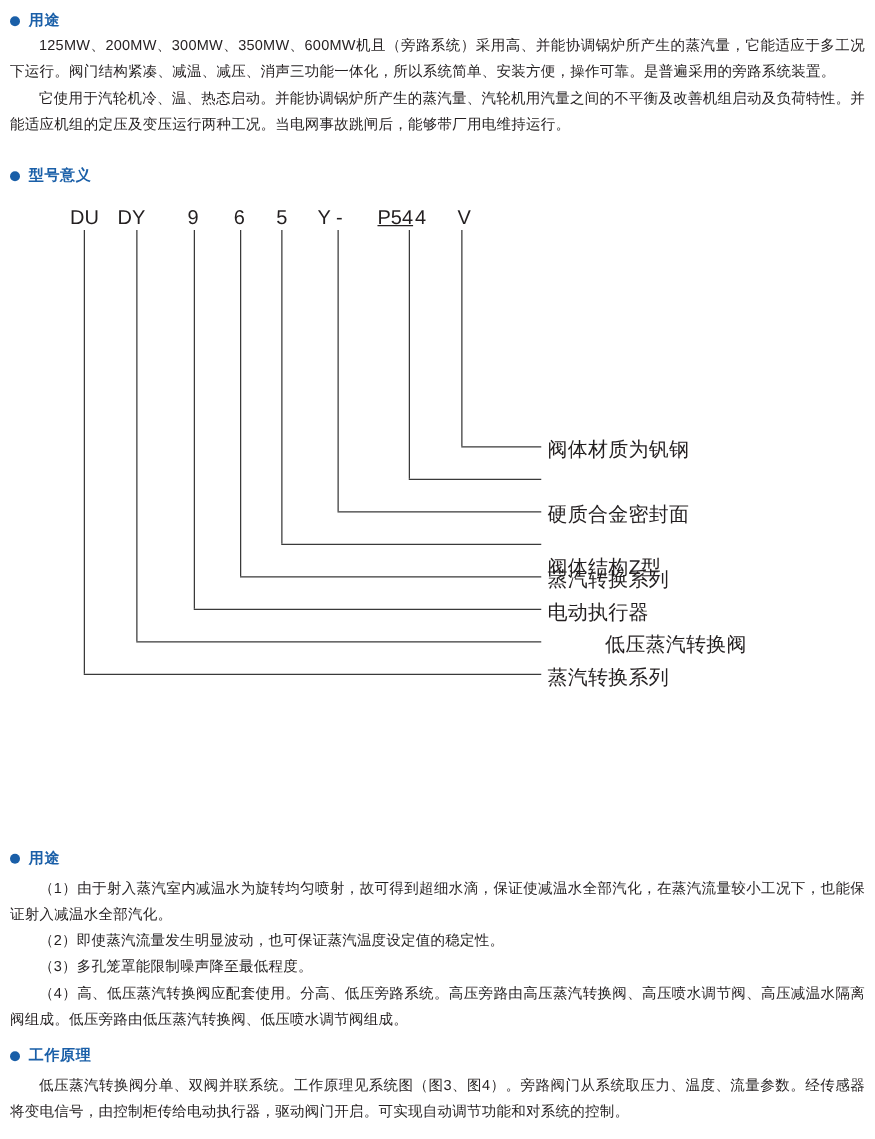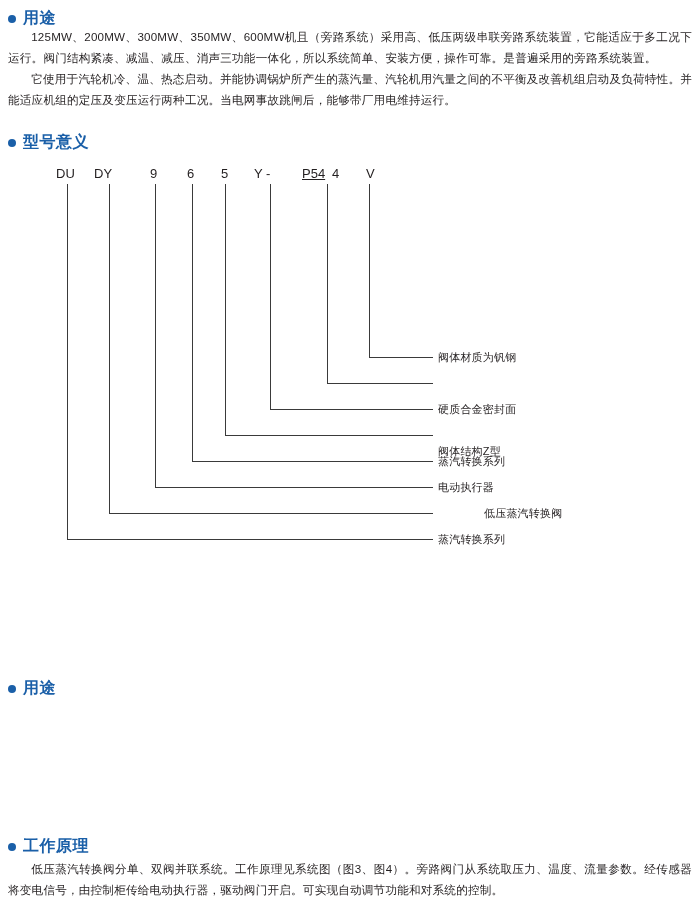--- a/index.html
+++ b/index.html
@@ -19,21 +19,21 @@
     position: relative;
     width: 700px;
     height: 911px;
     padding: 0;
   }
   
   .section-head {
     display: flex;
     align-items: center;
     color: #1a5fa8;
-    font-size: 16px;
+    font-size: 12px;
     font-weight: bold;
     letter-spacing: 0.5px;
     text-align: right;
   }
   .bullet {
     width: 8px;
     height: 8px;
     border-radius: 50%;
     background: #1a5fa8;
     display: inline-block;
@@ -61,37 +61,37 @@
 
   
   #model-diagram {
     left: 8px;
     top: 158px;
     width: 684px;
     height: 460px;
   }
   .code-token {
     position: absolute;
-    font-size: 13px;
+    font-size: 16px;
     color: #231f20;
     white-space: nowrap;
   }
   .leader-v {
     position: absolute;
     width: 1px;
     background: #3a3a3a;
   }
   .leader-h {
     position: absolute;
     height: 1px;
     background: #3a3a3a;
   }
   .leader-label {
     position: absolute;
-    font-size: 11px;
+    font-size: 16px;
     color: #231f20;
     white-space: nowrap;
     letter-spacing: 0.2px;
   }
 
   #use-head { left: 8px; top: 678px; }
   #use-body { left: 8px; top: 700px; width: 684px; }
 
   #principle-head { left: 8px; top: 836px; }
   #principle-body { left: 8px; top: 858px; width: 684px; }
@@ -102,21 +102,21 @@
 <body>
 
 <div class="page">
 
   <div class="section-head abs" id="intro-head">
     <span class="bullet"></span>
     <span>用途</span>
   </div>
 
   <div class="abs" id="intro-body">
-    <p class="para indent">125MW、200MW、300MW、350MW、600MW机且（旁路系统）采用高、低压两级串联旁路系统装置，它能适应于多工况下运行。阀门结构紧凑、减温、减压、消声三功能一体化，所以系统简单、安装方便，操作可靠。是普遍采用的旁路系统装置。</p>
+    <p class="para indent">125MW、200MW、300MW、350MW、600MW机且（旁路系统）采用高、并能协调锅炉所产生的蒸汽量，它能适应于多工况下运行。阀门结构紧凑、减温、减压、消声三功能一体化，所以系统简单、安装方便，操作可靠。是普遍采用的旁路系统装置。</p>
     <p class="para indent">它使用于汽轮机冷、温、热态启动。并能协调锅炉所产生的蒸汽量、汽轮机用汽量之间的不平衡及改善机组启动及负荷特性。并能适应机组的定压及变压运行两种工况。当电网事故跳闸后，能够带厂用电维持运行。</p>
   </div>
 
   <div class="section-head abs" id="model-head">
     <span class="bullet"></span>
     <span>型号意义</span>
   </div>
 
   <div class="abs" id="model-diagram">
 
@@ -161,20 +161,26 @@
     <div class="leader-h" style="left:59px; top:381px; width:366px;"></div>
     <span class="leader-label" style="left:430px; top:374px;">蒸汽转换系列</span>
 
   </div>
 
   <div class="section-head abs" id="use-head">
     <span class="bullet"></span>
     <span>用途</span>
   </div>
 
+  <div class="abs" id="use-body">
+    <p class="para indent">（1）由于射入蒸汽室内减温水为旋转均匀喷射，故可得到超细水滴，保证使减温水全部汽化，在蒸汽流量较小工况下，也能保证射入减温水全部汽化。</p>
+    <p class="para indent">（2）即使蒸汽流量发生明显波动，也可保证蒸汽温度设定值的稳定性。</p>
+    <p class="para indent">（3）多孔笼罩能限制噪声降至最低程度。</p>
+    <p class="para indent">（4）高、低压蒸汽转换阀应配套使用。分高、低压旁路系统。高压旁路由高压蒸汽转换阀、高压喷水调节阀、高压减温水隔离阀组成。低压旁路由低压蒸汽转换阀、低压喷水调节阀组成。</p>
+  </div>
 
   <div class="section-head abs" id="principle-head">
     <span class="bullet"></span>
     <span>工作原理</span>
   </div>
 
   <div class="abs" id="principle-body">
     <p class="para indent">低压蒸汽转换阀分单、双阀并联系统。工作原理见系统图（图3、图4）。旁路阀门从系统取压力、温度、流量参数。经传感器将变电信号，由控制柜传给电动执行器，驱动阀门开启。可实现自动调节功能和对系统的控制。</p>
   </div>
 

